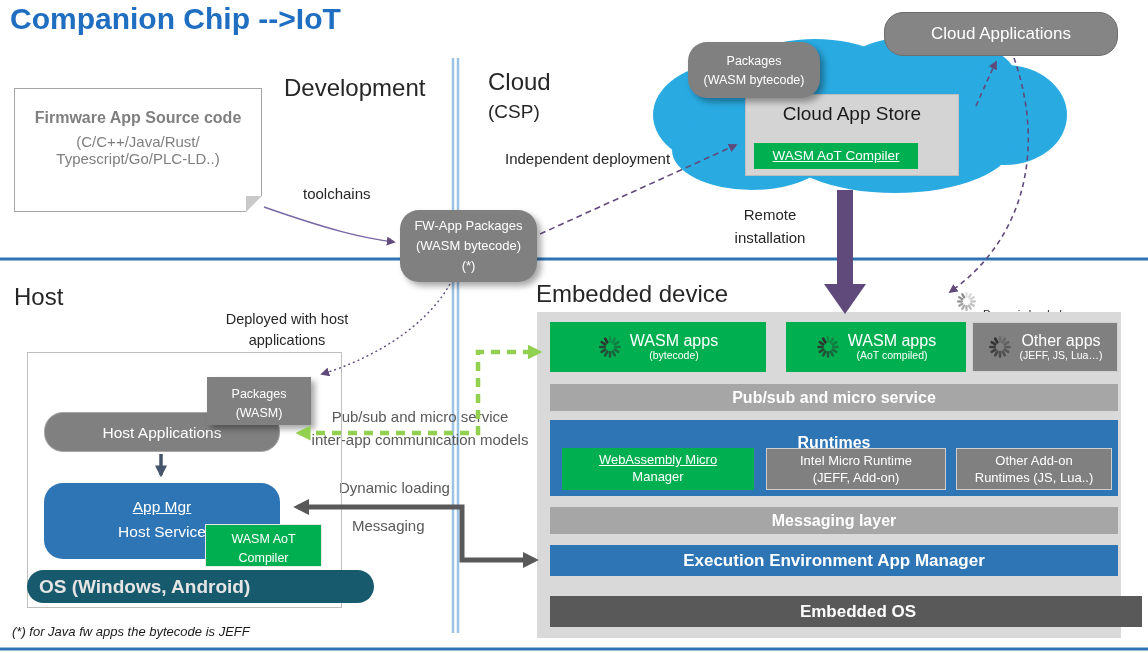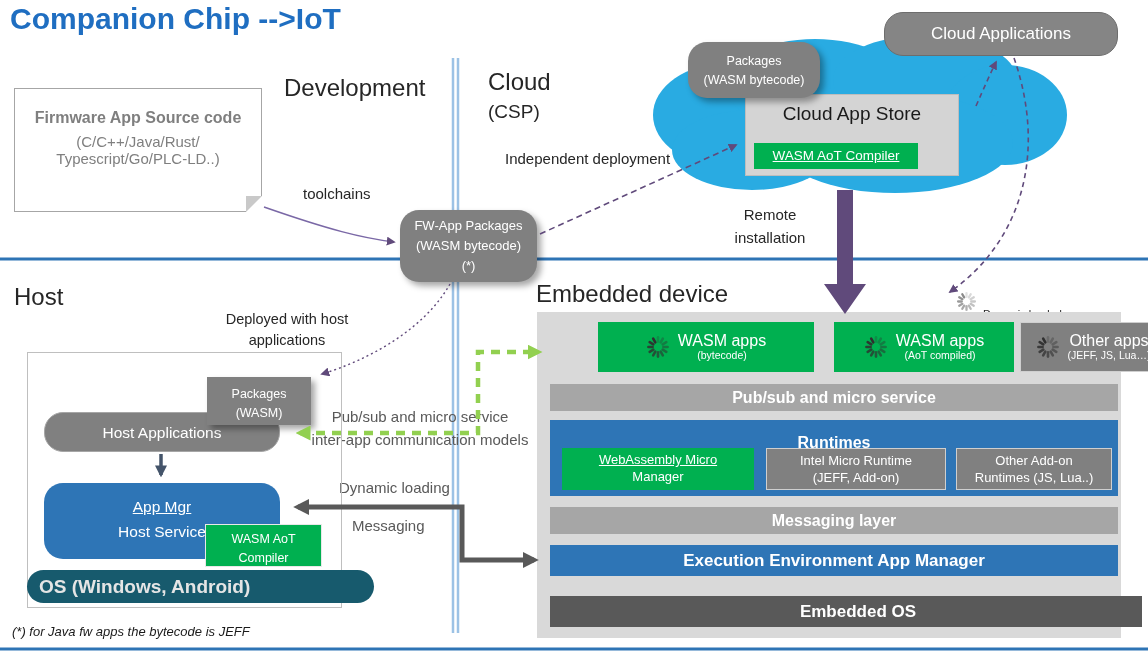--- a/index.html
+++ b/index.html
@@ -15,21 +15,21 @@
            box-shadow:4px 4px 6px rgba(0,0,0,.35);}
   .graybox{background:#808080;color:#fff;}
   .greenbox{background:#00b050;color:#fff;}
   .bluebox{background:#2e75b6;color:#fff;}
   .bar{color:#fff;font-weight:bold;text-align:center;}
   .firm{background:#fff;border:1px solid #a6a6a6;text-align:center;color:#7f7f7f;}
   .firm::after{content:"";position:absolute;right:-1px;bottom:-1px;width:0;height:0;
                border-top:16px solid #c9c9c9;border-right:16px solid #fff;}
   .spinner{display:inline-block;}
   .spinner svg{width:100%;height:100%;display:block;}
-  .app-box{display:flex;align-items:center;justify-content:center;gap:8px;margin-left:48px;}
+  .app-box{display:flex;align-items:center;justify-content:center;gap:8px;}
   .app-box .spinner{width:24px;height:24px;color:#2f2f2f;flex:0 0 auto;}
   .app-title{font-size:16px;line-height:1.15;}
   .app-sub{font-size:10.5px;line-height:1.1;}
   .rt-box{color:#fff;font-size:13px;line-height:1.3;text-align:center;padding-top:4px;}
   .u{text-decoration:underline;}
   .midlbl{color:#595959;font-size:15px;}
   .blk{color:#262626;}
 </style>
 </head>
 <body>

